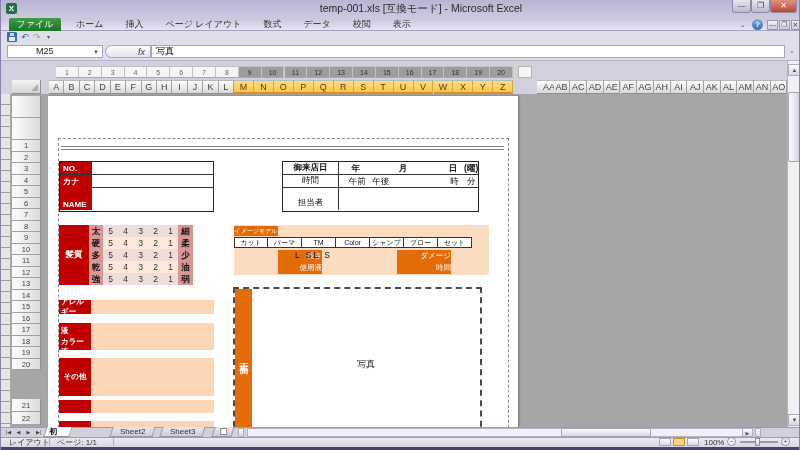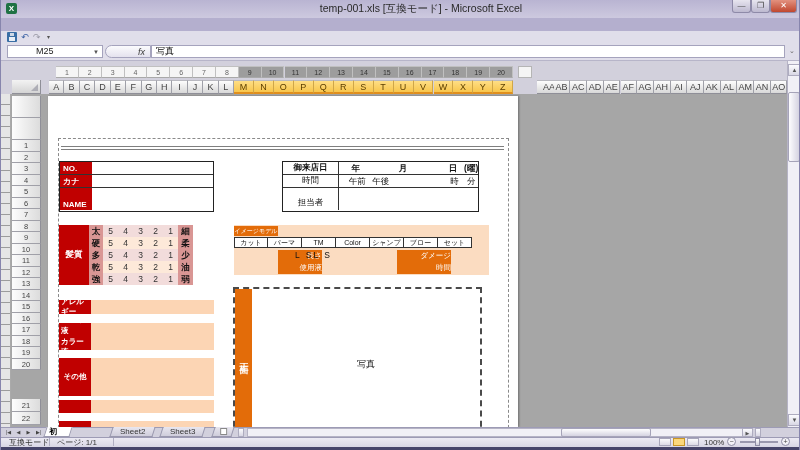--- a/index.html
+++ b/index.html
@@ -121,20 +121,37 @@
 <div class="app">
 
   <div class="abs titlebar">
     <div class="abs excel-ico">X</div>
     <div class="abs apptitle">temp-001.xls  [互換モード] - Microsoft Excel</div>
     <div class="abs winbtn" style="left:731px;width:19px;">—</div>
     <div class="abs winbtn" style="left:750px;width:19px;">❐</div>
     <div class="abs winbtn close" style="left:769px;width:27px;">✕</div>
   </div>
 
+  <div class="abs tabrow">
+    <div class="abs filetab">ファイル</div>
+    <div class="abs rtabs">
+        <div class="rtab">ホーム</div>
+        <div class="rtab">挿入</div>
+        <div class="rtab">ページ レイアウト</div>
+        <div class="rtab">数式</div>
+        <div class="rtab">データ</div>
+        <div class="rtab">校閲</div>
+        <div class="rtab">表示</div>
+      </div>
+    <div class="abs minibtn" style="left:737px;width:10px;">⌄</div>
+    <div class="abs helpbtn" style="left:751px;">?</div>
+    <div class="abs smwin" style="left:766px;">—</div>
+    <div class="abs smwin" style="left:778px;">❐</div>
+    <div class="abs smwin" style="left:790px;width:9px;">✕</div>
+  </div>
 
   <div class="abs qatrow">
     <div class="abs floppy"></div>
     <div class="abs qglyph" style="left:20px;color:#3b62a5;">↶</div>
     <div class="abs qglyph" style="left:32px;color:#9a9aa6;">↷</div>
     <div class="abs qglyph" style="left:46px;font-size:6px;color:#555;">▾</div>
   </div>
 
   <div class="abs fmrow">
     <div class="abs namebox">M25</div>
@@ -398,21 +415,21 @@
     <div class="abs insico"></div>
   </div>
   <div class="abs hsc" style="left:237px;top:428px;width:6px;height:9px;"></div>
   <div class="abs hsc" style="left:246px;width:11px;">◀</div>
   <div class="abs hstrack"></div>
   <div class="abs hsthumb"></div>
   <div class="abs hsc" style="left:741px;width:11px;">▶</div>
   <div class="abs hsc" style="left:754px;width:6px;"></div>
 
   <div class="abs statusbar"></div>
-  <div class="abs sbtext" style="left:8px;">互換モード</div>
+  <div class="abs sbtext" style="left:8px;">レイアウト</div>
   <div class="abs sbsep" style="left:48px;"></div>
   <div class="abs sbtext" style="left:56px;">ページ: 1/1</div>
   <div class="abs sbsep" style="left:112px;"></div>
   <div class="abs viewbtn" style="left:658px;"></div>
   <div class="abs viewbtn active" style="left:672px;"></div>
   <div class="abs viewbtn" style="left:686px;"></div>
   <div class="abs sbtext" style="left:703px;">100%</div>
   <div class="abs zoomctl" style="left:726px;">−</div>
   <div class="abs zoomtrack"></div>
   <div class="abs zoomthumb"></div>

